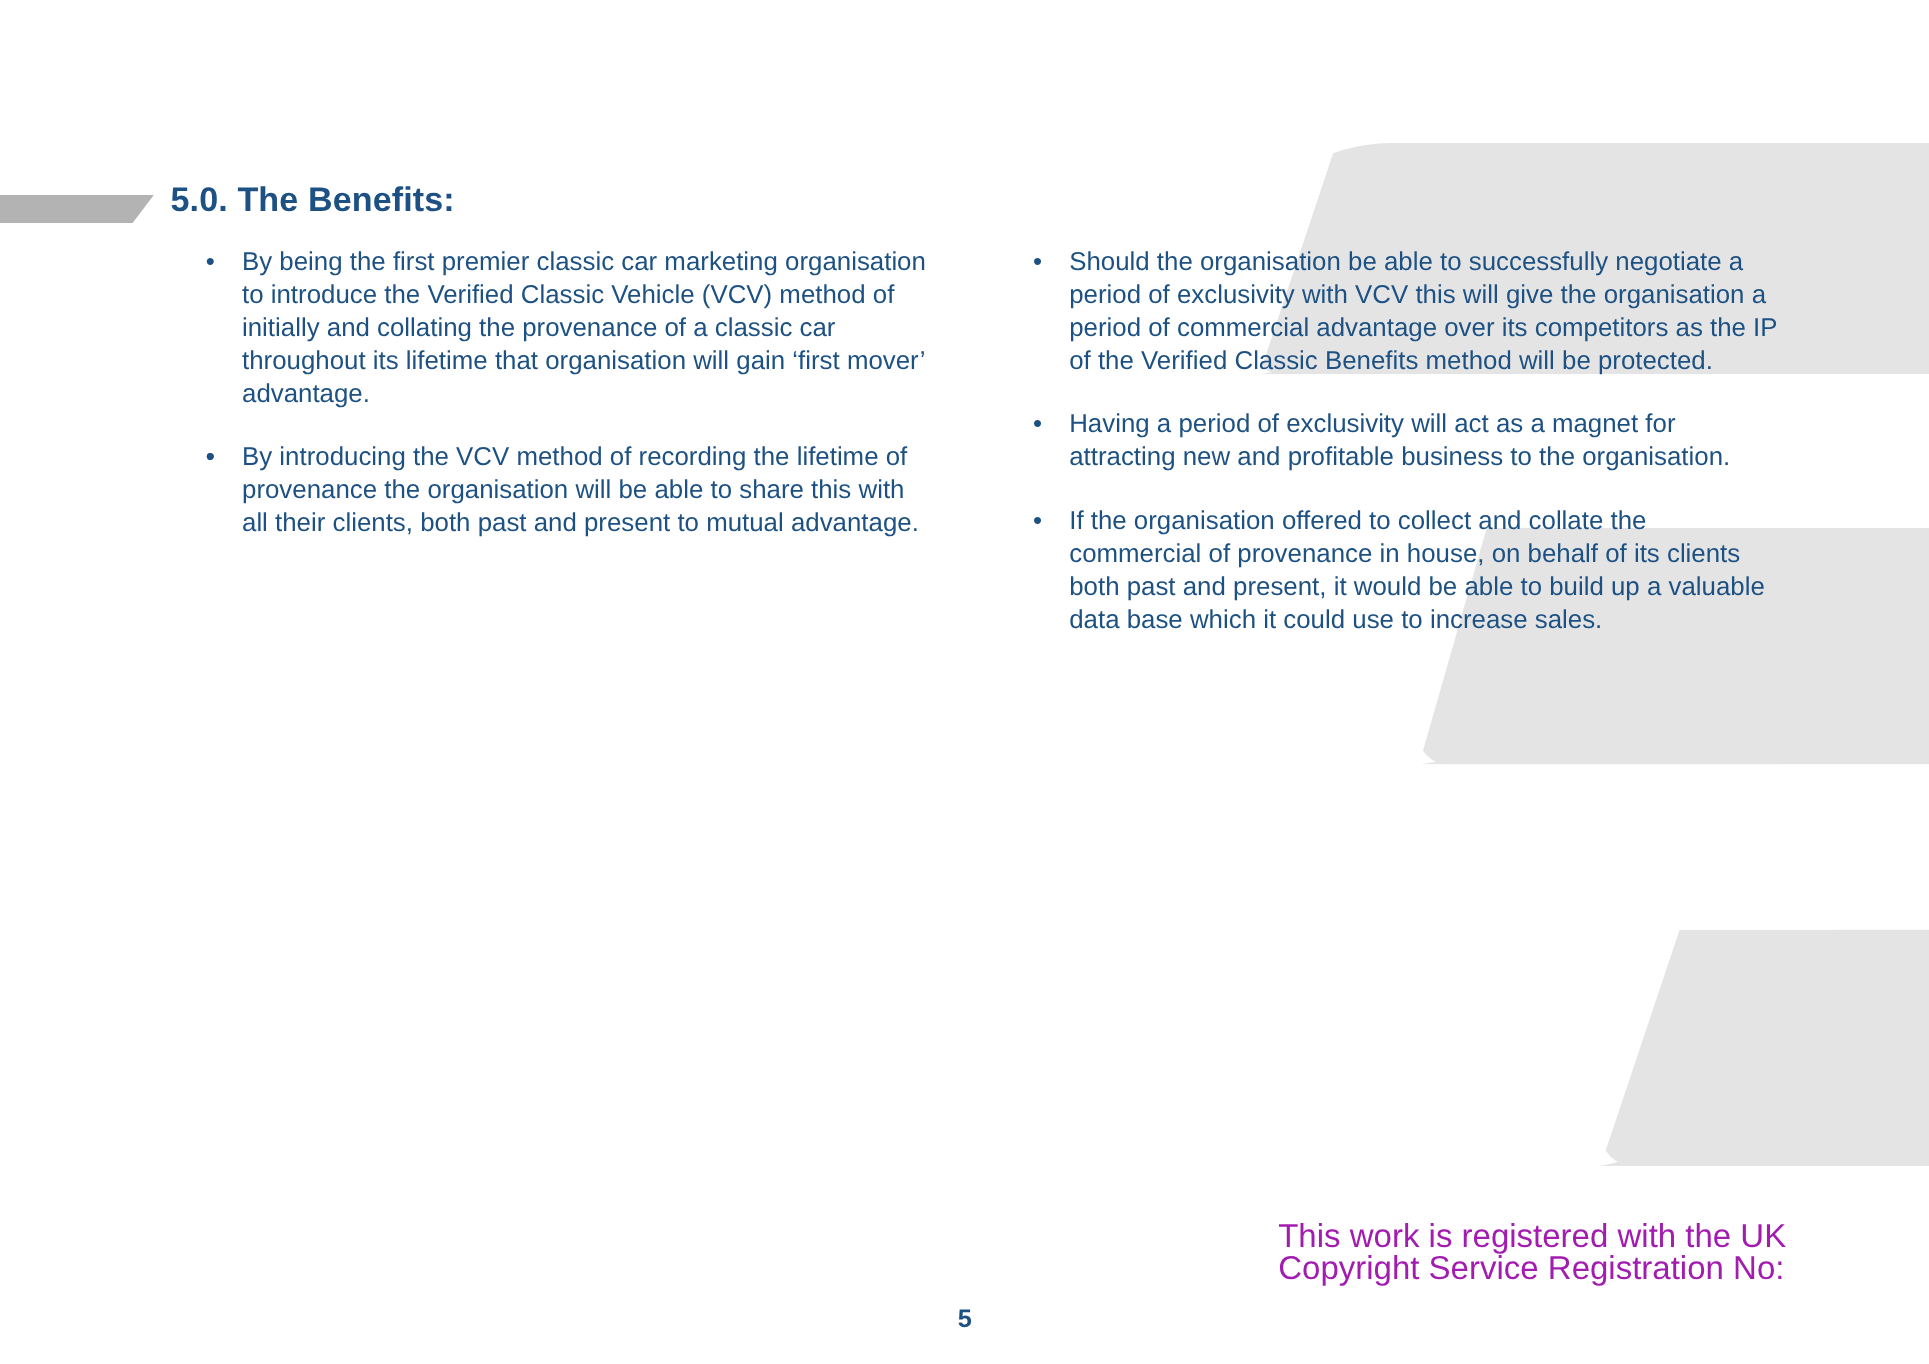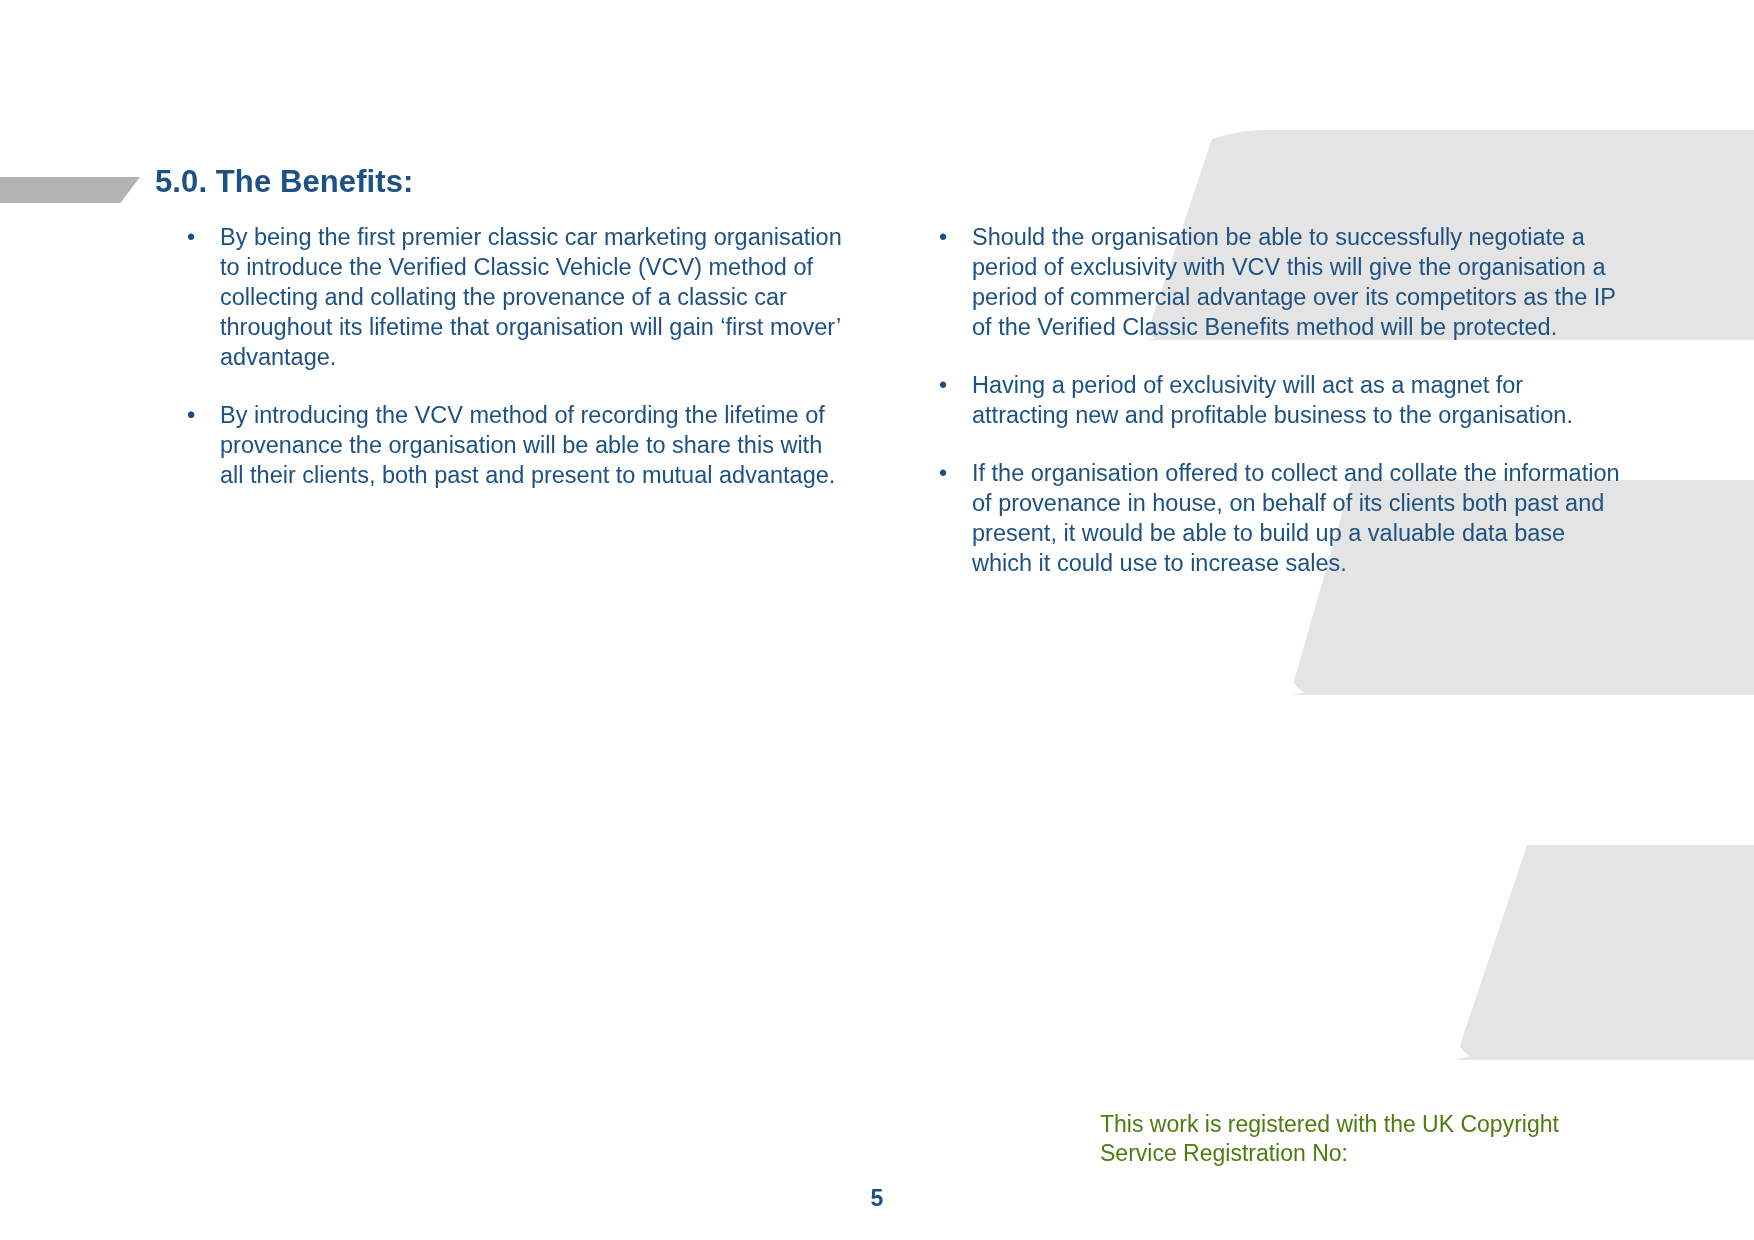--- a/index.html
+++ b/index.html
@@ -141,26 +141,26 @@
     left: 9px;
     top: 0;
     font-size: 23.5px;
     line-height: 30px;
     color: #1d5183;
   }
 
   
   .footer-note {
     position: absolute;
-    left: 1100px;
+    left: 1162px;
     top: 1110px;
     width: 470px;
-    font-size: 23px;
+    font-size: 30px;
     line-height: 29px;
-    color: #4d7c0f;
+    color: #a21caf;
   }
   .page-number {
     position: absolute;
     left: 0;
     top: 1185px;
     width: 1754px;
     text-align: center;
     font-size: 23px;
     font-weight: bold;
     color: #1d5183;
@@ -191,21 +191,21 @@
     <div class="heading-bar"></div>
     <div class="heading-title">5.0. The Benefits:</div>
   </div>
 
   <div class="columns">
 
     <div class="col col-left">
       <ul class="bullets">
         <li>
           <span class="dot">•</span>
-          <span>By being the first premier classic car marketing organisation to introduce the Verified Classic Vehicle (VCV) method of collecting and collating the provenance of a classic car throughout its lifetime that organisation will gain ‘first mover’ advantage.</span>
+          <span>By being the first premier classic car marketing organisation to introduce the Verified Classic Vehicle (VCV) method of initially and collating the provenance of a classic car throughout its lifetime that organisation will gain ‘first mover’ advantage.</span>
         </li>
         <li>
           <span class="dot">•</span>
         </li>
         <li>
           <span class="dot">•</span>
           <span>By introducing the VCV method of recording the lifetime of provenance the organisation will be able to share this with all their clients, both past and present to mutual advantage.</span>
         </li>
       </ul>
     </div>
@@ -215,21 +215,21 @@
         <li>
           <span class="dot">•</span>
           <span>Should the organisation be able to successfully negotiate a period of exclusivity with VCV this will give the organisation a period of commercial advantage over its competitors as the IP of the Verified Classic Benefits method will be protected.</span>
         </li>
         <li>
           <span class="dot">•</span>
           <span>Having a period of exclusivity will act as a magnet for attracting new and profitable business to the organisation.</span>
         </li>
         <li>
           <span class="dot">•</span>
-          <span>If the organisation offered to collect and collate the information of provenance in house, on behalf of its clients both past and present, it would be able to build up a valuable data base which it could use to increase sales.</span>
+          <span>If the organisation offered to collect and collate the commercial of provenance in house, on behalf of its clients both past and present, it would be able to build up a valuable data base which it could use to increase sales.</span>
         </li>
       </ul>
     </div>
 
   </div>
 
   <div class="footer-note">This work is registered with the UK Copyright Service Registration No:</div>
 
   <div class="page-number">5</div>
 

